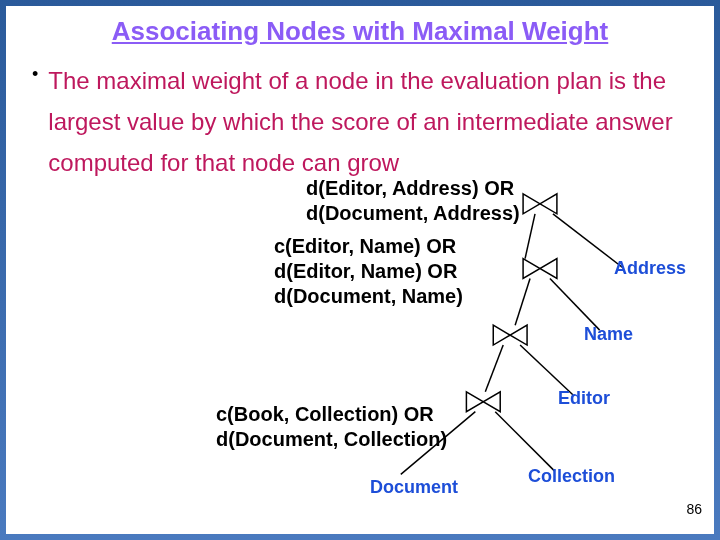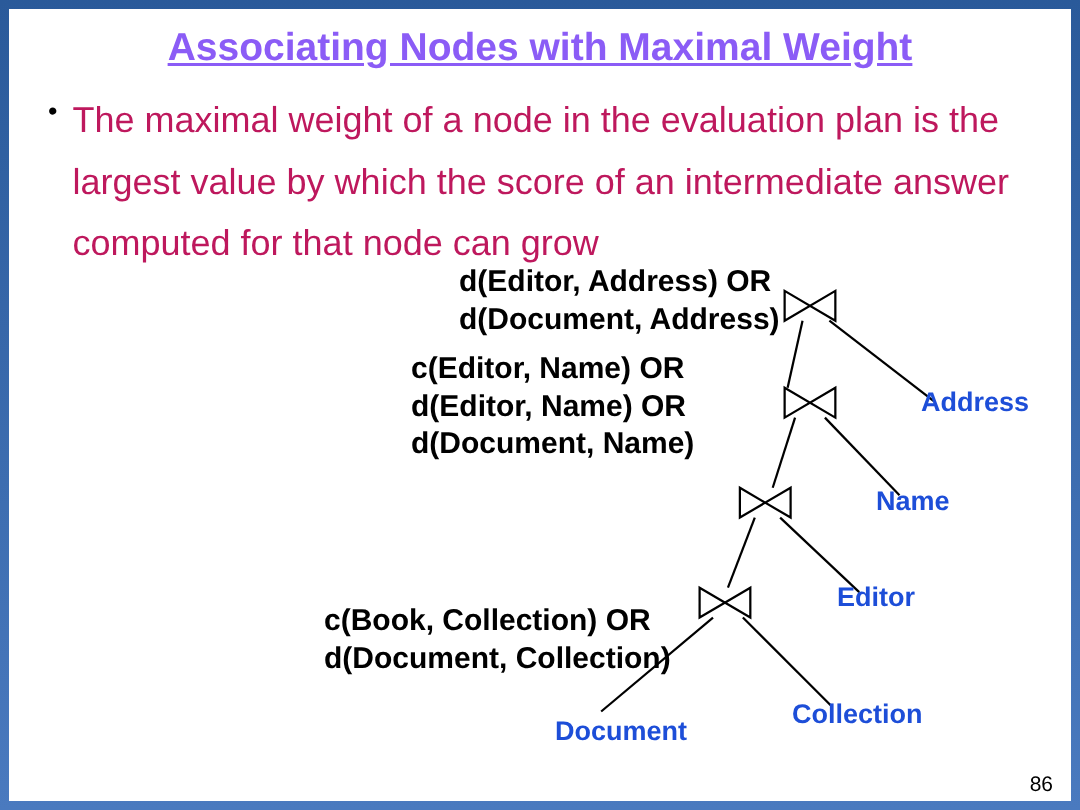--- a/index.html
+++ b/index.html
@@ -61,21 +61,21 @@
   }
   .leaf {
     position: absolute;
     font-size: 18px;
     font-weight: bold;
     color: #1d4ed8;
   }
   .page-num {
     position: absolute;
     right: 12px;
-    bottom: 4px;
+    bottom: 17px;
     font-size: 14px;
     color: #000;
   }
   svg.joins {
     position: absolute;
     top: 0; left: 0;
     width: 100%; height: 100%;
     pointer-events: none;
   }
 </style>

